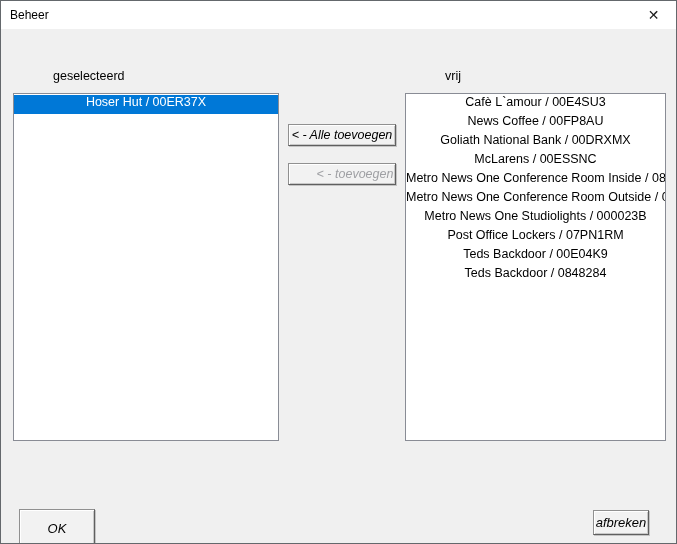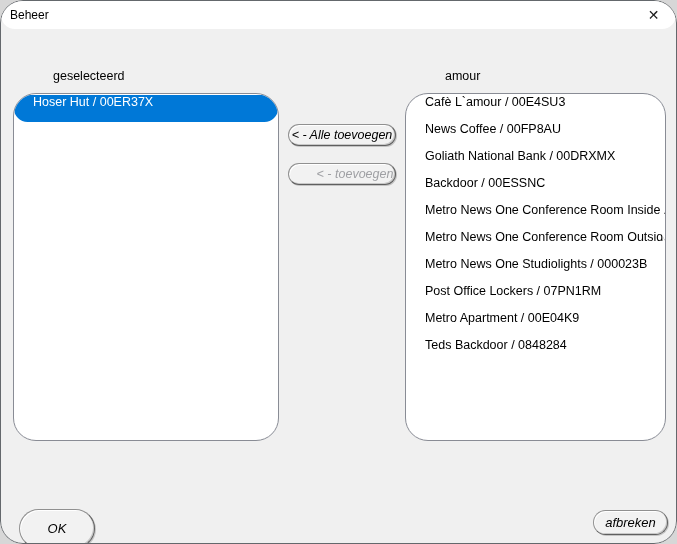--- a/index.html
+++ b/index.html
@@ -1,16 +1,16 @@
 <!DOCTYPE html>
 <html><head>
 <meta charset="utf-8">
 <style>
   html, body { margin: 0; padding: 0; background: #d7d7d7; }
-  * { box-sizing: border-box; border-radius: 23px; }
+  * { box-sizing: border-box; }
 
   .window {
     position: relative;
     width: 677px;
     height: 544px;
     background: #f0f0f0;
     border: 1px solid #64686c;
     font-family: "Liberation Sans", sans-serif;
     color: #000;
     overflow: hidden;
@@ -57,27 +57,28 @@
     height: 348px;
     background: #ffffff;
     border: 1px solid #898c95;
     overflow: hidden;
     padding-top: 1px;
   }
   .listbox-left  { left: 12px;  width: 266px; }
   .listbox-right { left: 404px; width: 261px; }
 
   .list-item {
-    height: 27px;
+    height: 19px;
     line-height: 15px;
     font-size: 12.5px;
-    padding-left: 19px;
+    padding-left: 0;
     white-space: nowrap;
     overflow: hidden;
     cursor: default;
+    text-align: center;
   }
   .list-item.selected {
     background: #0078d7;
     color: #ffffff;
   }
 
   .win-btn {
     position: absolute;
     font-family: "Liberation Sans", sans-serif;
     font-size: 12.5px;
@@ -100,53 +101,53 @@
     color: #9fa0a4;
     padding-left: 26px;
   }
   .btn-ok {
     left: 18px; top: 508px;
     width: 76px; height: 39px;
     font-size: 13px;
   }
   .btn-cancel {
     left: 592px; top: 509px;
-    width: 75px; height: 25px;
+    width: 56px; height: 25px;
     font-size: 13px;
   }
 </style>
 </head>
 <body>
 
 <div class="window">
 
   <div class="titlebar">
     <span class="title">Beheer</span>
     <div class="close-btn">
       <span>✕</span>
     </div>
   </div>
 
   <div class="panel-label label-left">geselecteerd</div>
-  <div class="panel-label label-right">amour</div>
+  <div class="panel-label label-right">vrij</div>
 
   <div class="listbox listbox-left">
     <div class="list-item selected">Hoser Hut / 00ER37X</div>
   </div>
 
   <div class="listbox listbox-right">
     <div class="list-item">Cafè L`amour / 00E4SU3</div>
     <div class="list-item">News Coffee / 00FP8AU</div>
     <div class="list-item">Goliath National Bank / 00DRXMX</div>
-    <div class="list-item">Backdoor / 00ESSNC</div>
+    <div class="list-item">McLarens / 00ESSNC</div>
     <div class="list-item">Metro News One Conference Room Inside / 084GH7L</div>
     <div class="list-item">Metro News One Conference Room Outside / 084GLT</div>
     <div class="list-item">Metro News One Studiolights / 000023B</div>
     <div class="list-item">Post Office Lockers / 07PN1RM</div>
-    <div class="list-item">Metro Apartment / 00E04K9</div>
+    <div class="list-item">Teds Backdoor / 00E04K9</div>
     <div class="list-item">Teds Backdoor / 0848284</div>
   </div>
 
   <button class="win-btn transfer-btn" style="top:123px">&lt; -  Alle toevoegen</button>
   <button class="win-btn transfer-btn disabled" style="top:162px" disabled="">&lt; - toevoegen</button>
 
   <button class="win-btn btn-ok">OK</button>
   <button class="win-btn btn-cancel">afbreken</button>
 
 </div>

